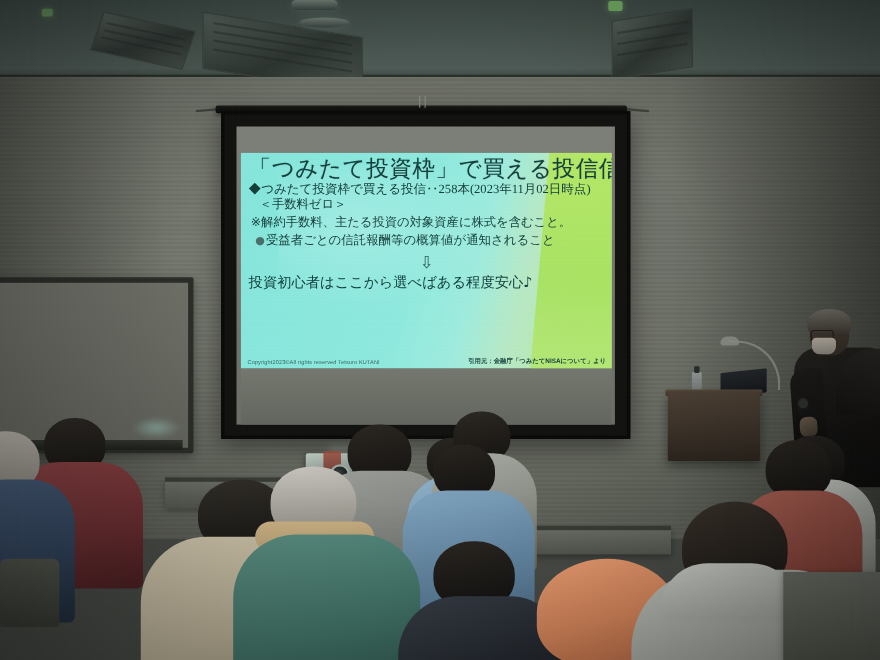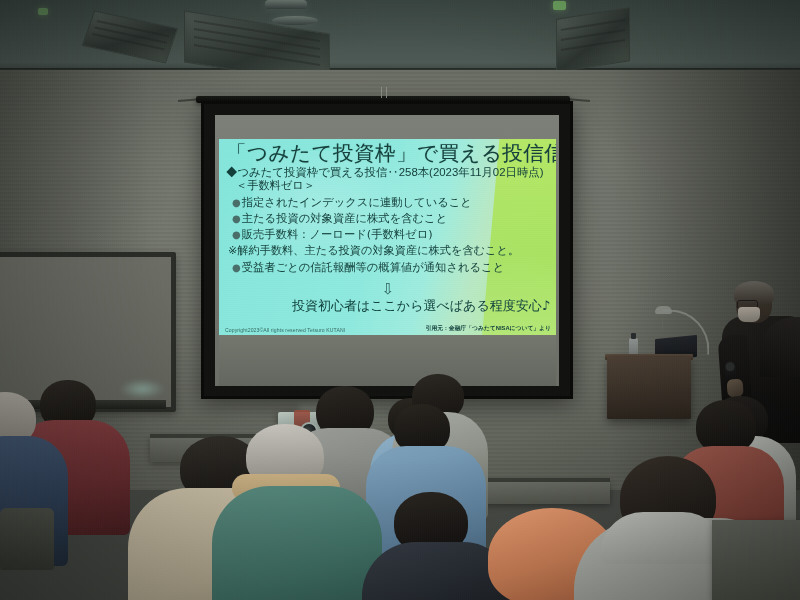--- a/index.html
+++ b/index.html
@@ -120,21 +120,21 @@
   .slide-title{
     position:relative;z-index:3;
     font-family:"DejaVu Sans","Liberation Sans",sans-serif;
     font-size:20.5px;line-height:1.12;color:#15403c;
     letter-spacing:.5px;white-space:nowrap;
     text-shadow:0 0 1px #2b605a55;
   }
   .slide-lead{
     position:relative;z-index:3;margin-top:1px;
     font-size:11.4px;line-height:1.18;color:#14403c;white-space:nowrap;
-    font-family:Liberation Sans, sans-serif;
+    font-family:Liberation Serif, serif;
   }
   .slide-sub{
     position:relative;z-index:3;margin-left:10px;
     font-size:11.2px;line-height:1.3;color:#14403c;
     font-family:"DejaVu Sans","Liberation Sans",sans-serif;
   }
   .bullet-list{
     position:relative;z-index:3;margin:1px 0 0 6px;padding:0;list-style:none;
   }
   .bullet-list li{
@@ -145,21 +145,21 @@
   .note-line{
     position:relative;z-index:3;margin-left:2px;
     font-size:11.2px;line-height:1.42;color:#133e3a;white-space:nowrap;
     font-family:"DejaVu Sans","Liberation Sans",sans-serif;
   }
   .down-arrow{
     position:relative;z-index:3;text-align:center;margin-top:5px;
     font-size:15px;color:#2c615c;line-height:1;
   }
   .slide-closing{
-    position:relative;z-index:3;text-align:right;margin-top:1px;
+    position:relative;z-index:3;text-align:left;margin-top:1px;
     font-size:13px;color:#11423d;white-space:nowrap;
     font-family:"DejaVu Sans","Liberation Sans",sans-serif;
   }
   .slide-footer{
     position:absolute;z-index:3;left:6px;right:5px;bottom:2px;
     display:flex;justify-content:space-between;align-items:flex-end;
   }
   .footer-copy{font-size:5.1px;color:#2e5f59;letter-spacing:.1px;white-space:nowrap;opacity:.92;}
   .footer-cite{font-size:5.8px;color:#14423d;white-space:nowrap;font-weight:bold;}
 
@@ -350,31 +350,20 @@
         <div class="proj-wedge"></div>
         <div class="proj-hotspot"></div>
 
         <div class="proj-inner">
           <div class="slide-title">「つみたて投資枠」で買える投信信託</div>
 
           <div class="slide-lead">◆つみたて投資枠で買える投信‥258本(2023年11月02日時点)</div>
 
           <div class="slide-sub">＜手数料ゼロ＞</div>
 
-          <ul class="bullet-list">
-            <li>
-              <span class="b-dot">●</span><span>指定されたインデックスに連動していること</span>
-            </li>
-            <li>
-              <span class="b-dot">●</span><span>主たる投資の対象資産に株式を含むこと</span>
-            </li>
-            <li>
-              <span class="b-dot">●</span><span>販売手数料：ノーロード(手数料ゼロ)</span>
-            </li>
-          </ul>
 
           <div class="note-line">※解約手数料、主たる投資の対象資産に株式を含むこと。</div>
 
           <ul class="bullet-list">
             <li>
               <span class="b-dot">●</span><span>受益者ごとの信託報酬等の概算値が通知されること</span>
             </li>
           </ul>
 
           <div class="down-arrow">⇩</div>

